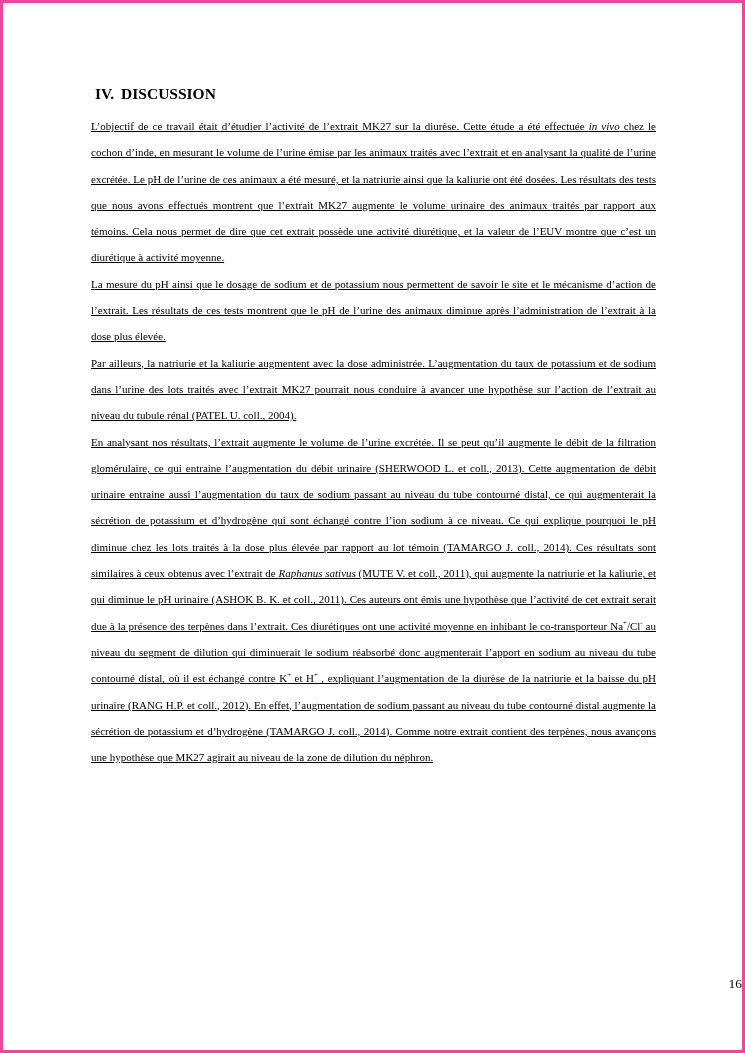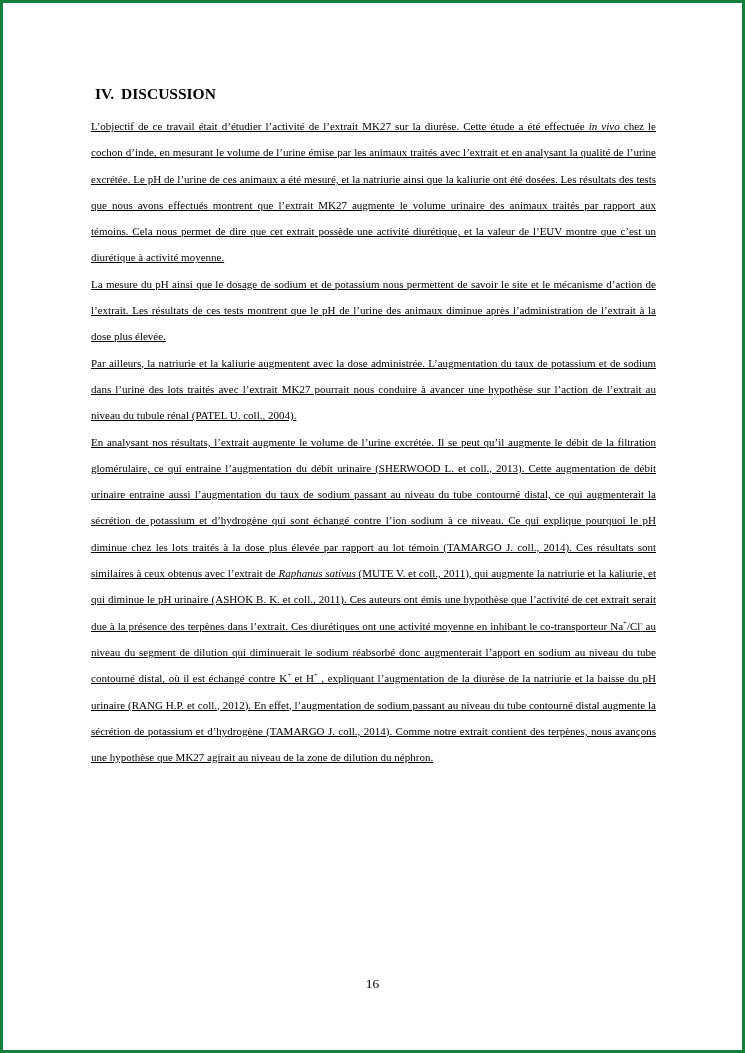--- a/index.html
+++ b/index.html
@@ -11,21 +11,21 @@
     width: 745px;
     height: 1053px;
     font-family: "Liberation Serif", "DejaVu Serif", serif;
     color: #000000;
   }
   .page {
     box-sizing: border-box;
     width: 745px;
     height: 1053px;
     background: #ffffff;
-    border: 3px solid #15803d;
+    border: 3px solid #ec4899;
     padding: 82px 86px 0 88px;
     position: relative;
   }
   .heading {
     font-size: 15.5px;
     font-weight: bold;
     margin: 0 0 10px 4px;
     color: #000;
   }
   .heading .heading-num {
@@ -46,21 +46,21 @@
   sup {
     font-size: 0.62em;
     line-height: 0;
     vertical-align: super;
   }
   .page-footer {
     position: absolute;
     left: 0;
     right: 0;
     bottom: 58px;
-    text-align: center;
+    text-align: right;
     font-size: 13.5px;
   }
 </style>
 </head>
 <body>
 
 <div class="page">
 
   <h2 class="heading"><span class="heading-num">IV.</span><span>DISCUSSION</span></h2>
 

